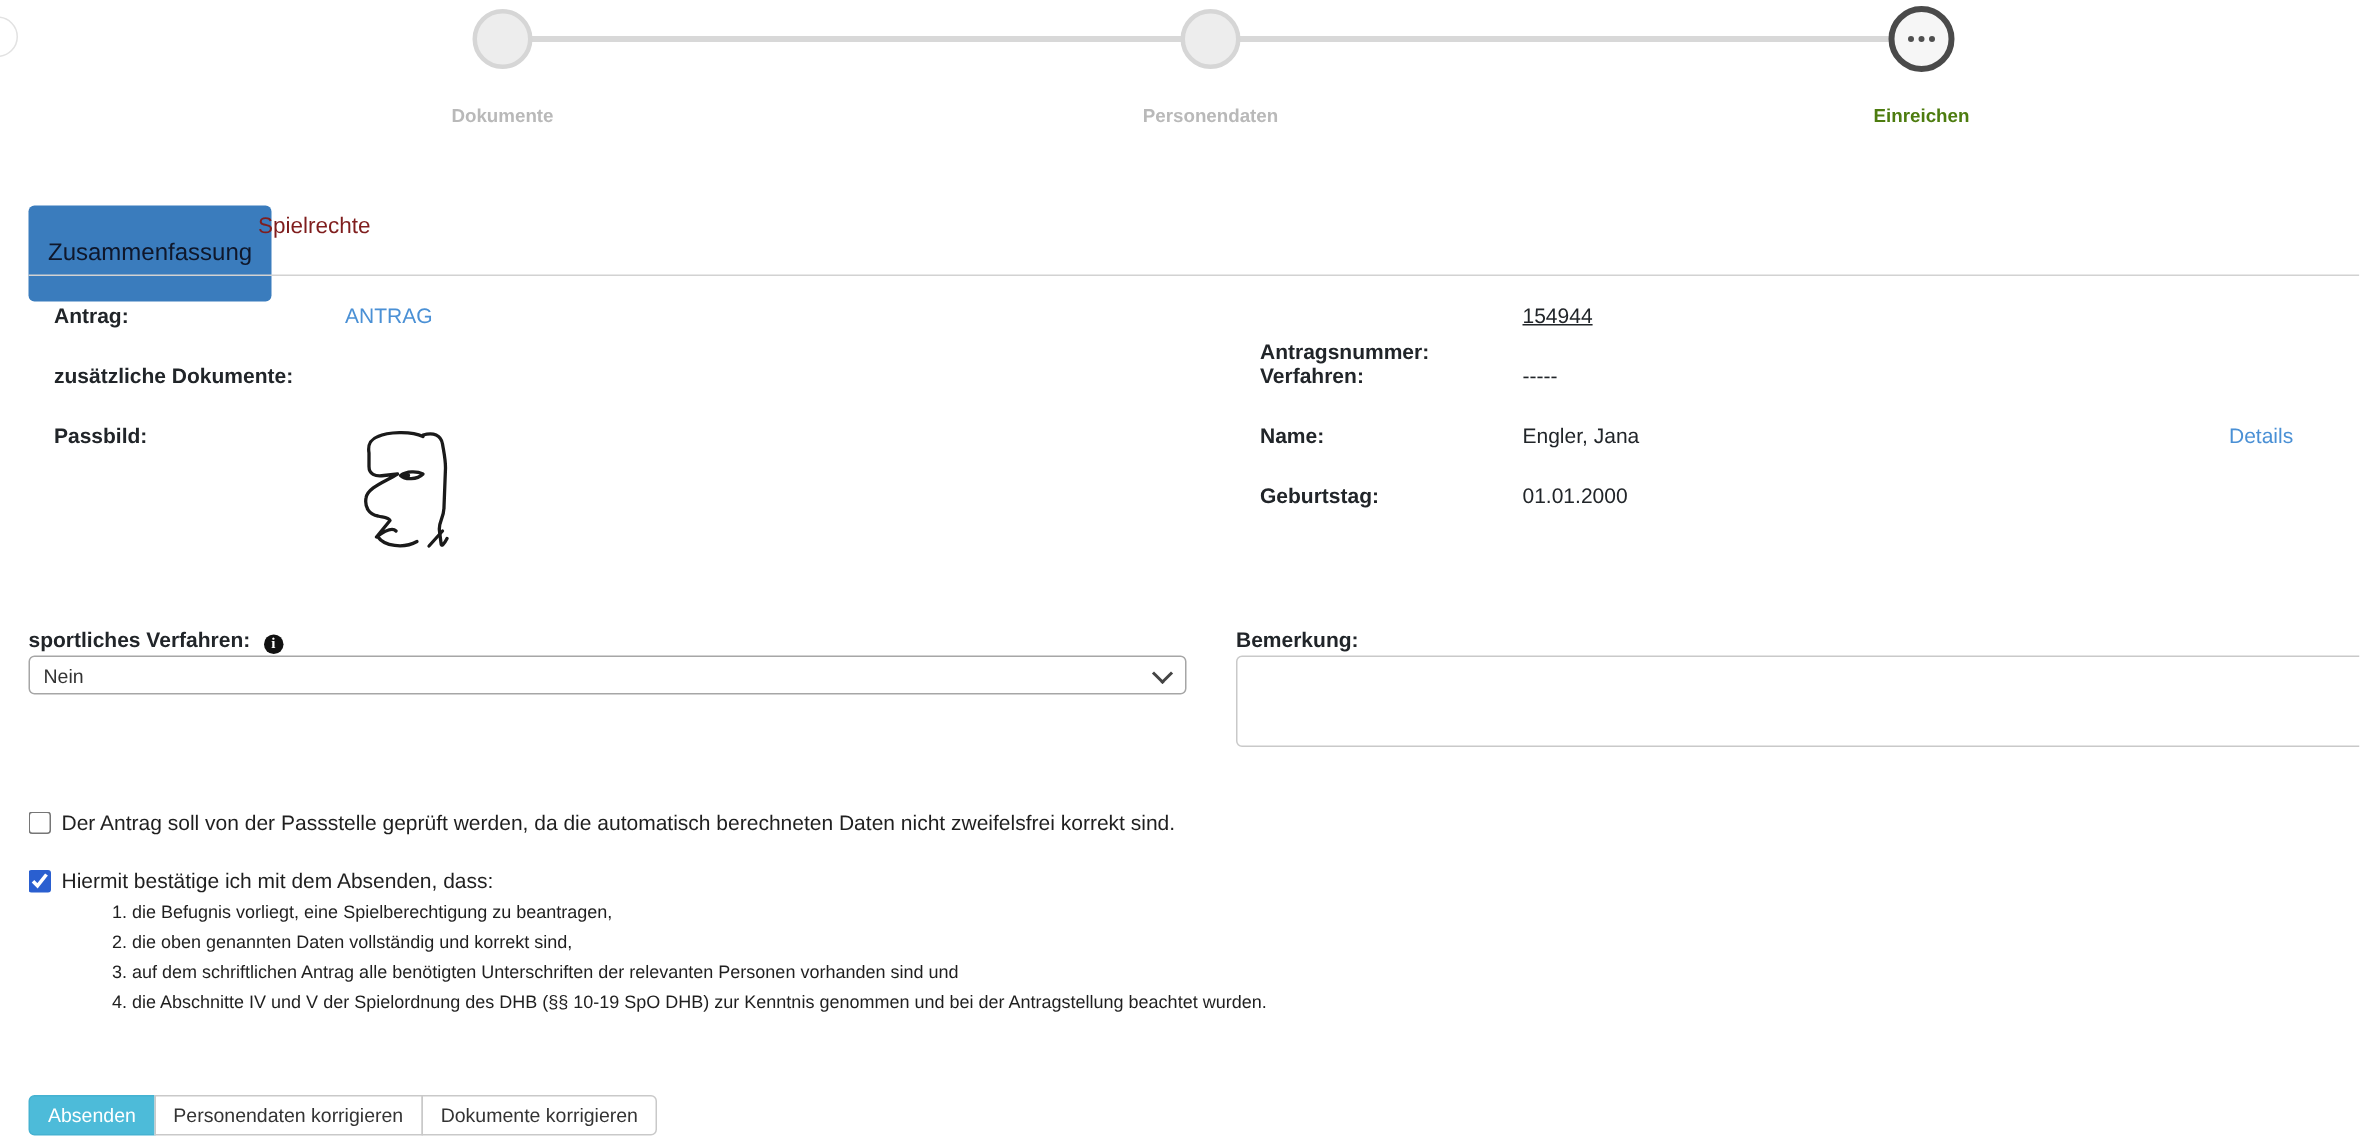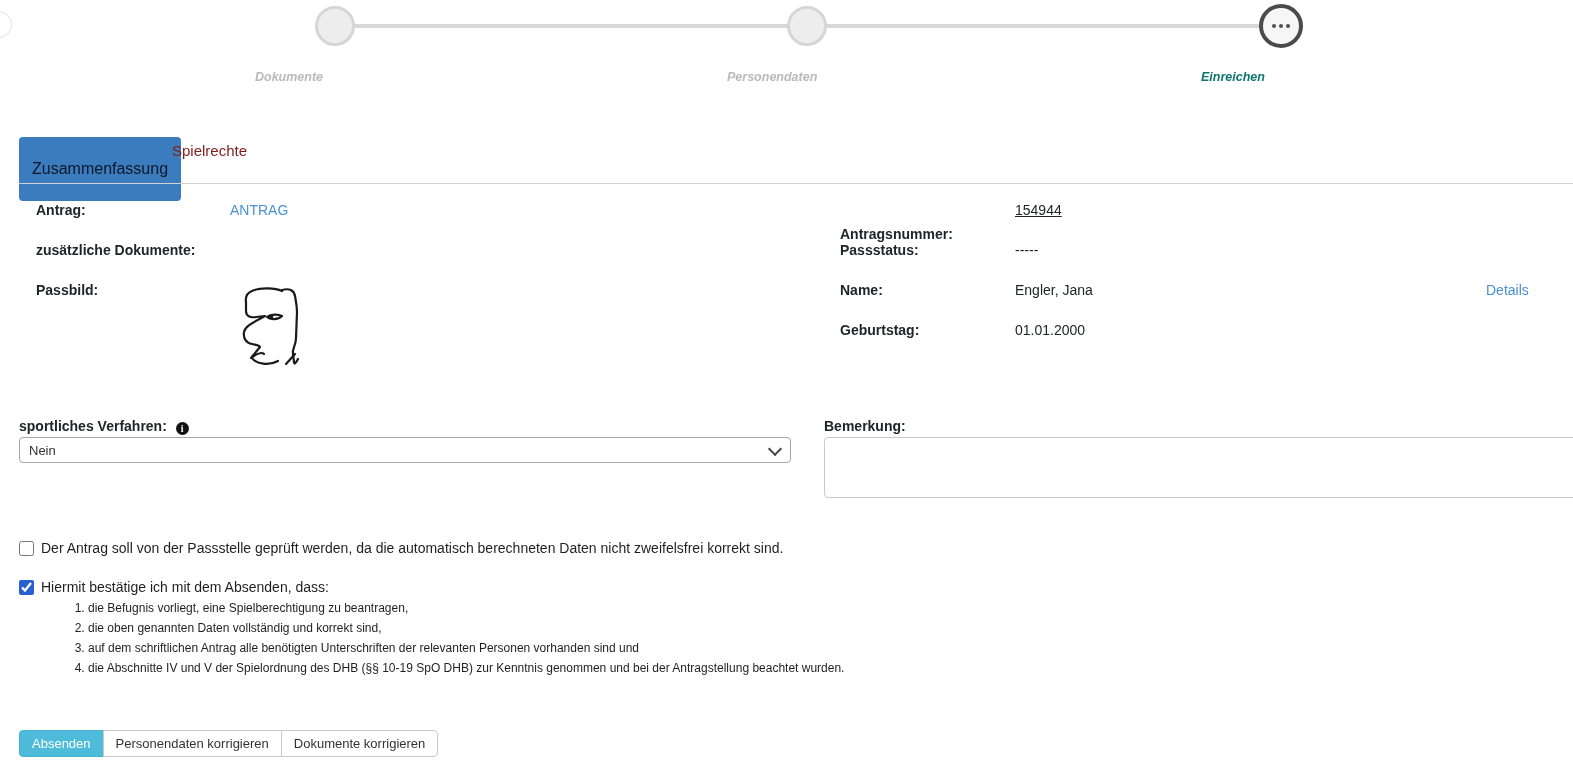--- a/index.html
+++ b/index.html
@@ -8,22 +8,22 @@
   .abs{position:absolute;}
 
   
   .edge-circle{left:-15px;top:11px;width:25px;height:25px;border:1.5px solid #e2e2e2;border-radius:50%;background:#fff;}
 
   
   .step-line{left:335px;top:24px;width:946px;height:4px;background:#d8d8d8;}
   .step-circle{box-sizing:border-box;border-radius:50%;background:#ededed;border:3px solid #d6d6d6;width:40px;height:40px;top:6px;}
   .step-circle.active{width:44px;height:44px;top:4px;border:4px solid #4a4a4a;background:#f6f6f6;display:flex;align-items:center;justify-content:center;gap:3px;}
   .step-circle.active i{width:4px;height:4px;border-radius:50%;background:#4f4f4f;display:block;}
-  .step-label{top:70px;width:160px;font-size:12.5px;font-weight:700;color:#b9b9b9;font-style:italic;}
-  .step-label.active{color:#0f766e;}
+  .step-label{top:70px;width:160px;text-align:center;font-size:12.5px;font-weight:700;color:#b9b9b9;}
+  .step-label.active{color:#4d7c0f;}
 
   
   .tab-active{left:19px;top:137px;background:#3a7cbd;color:#0f172a;font-size:16px;padding:23px 13px;border-radius:4px;cursor:pointer;}
   .tab-link{left:172px;top:142px;color:#7f1d1d;font-size:15px;cursor:pointer;}
   .divider{left:19px;top:183px;width:1554px;height:1px;background:#d2d2d2;}
 
   
   .lbl{font-size:14px;font-weight:700;color:#212529;white-space:nowrap;}
   .val{font-size:14px;color:#212529;white-space:nowrap;}
   .link{color:#4a90d5;font-size:14px;cursor:pointer;text-decoration:none;white-space:nowrap;}
@@ -93,21 +93,21 @@
       <path d="M46,3 C53,1 58,3 59,9 C60,15 61,19 61,25 L60,51 C60,59 56,61 57,67 L58,75 C58,78 60,76 62,72"></path>
       <path d="M31,30 C35,27 42,27 46,29 C42,33 34,33 31,30 Z"></path>
       <path d="M16,71 C20,77 33,79 42,74"></path>
       <path d="M50,77 L59,67"></path>
     </g>
     <ellipse cx="35" cy="30" rx="2.4" ry="1.6" fill="#1a1a1a"></ellipse>
   </svg>
 
   <div class="abs lbl" style="left:840px;top:202px;margin-top:24px;">Antragsnummer:</div>
   <div class="abs val" style="left:1015px;top:202px;text-decoration:underline;">154944</div>
-  <div class="abs lbl" style="left:840px;top:242px;">Passstatus:</div>
+  <div class="abs lbl" style="left:840px;top:242px;">Verfahren:</div>
   <div class="abs val" style="left:1015px;top:242px;">-----</div>
   <div class="abs lbl" style="left:840px;top:282px;">Name:</div>
   <div class="abs val" style="left:1015px;top:282px;">Engler, Jana</div>
   <a class="abs link" style="left:1486px;top:282px;">Details</a>
   <div class="abs lbl" style="left:840px;top:322px;">Geburtstag:</div>
   <div class="abs val" style="left:1015px;top:322px;">01.01.2000</div>
 
   <div class="abs lbl" style="left:19px;top:418px;">
     <span>sportliches Verfahren:</span>
     <span class="info-badge">i</span>

